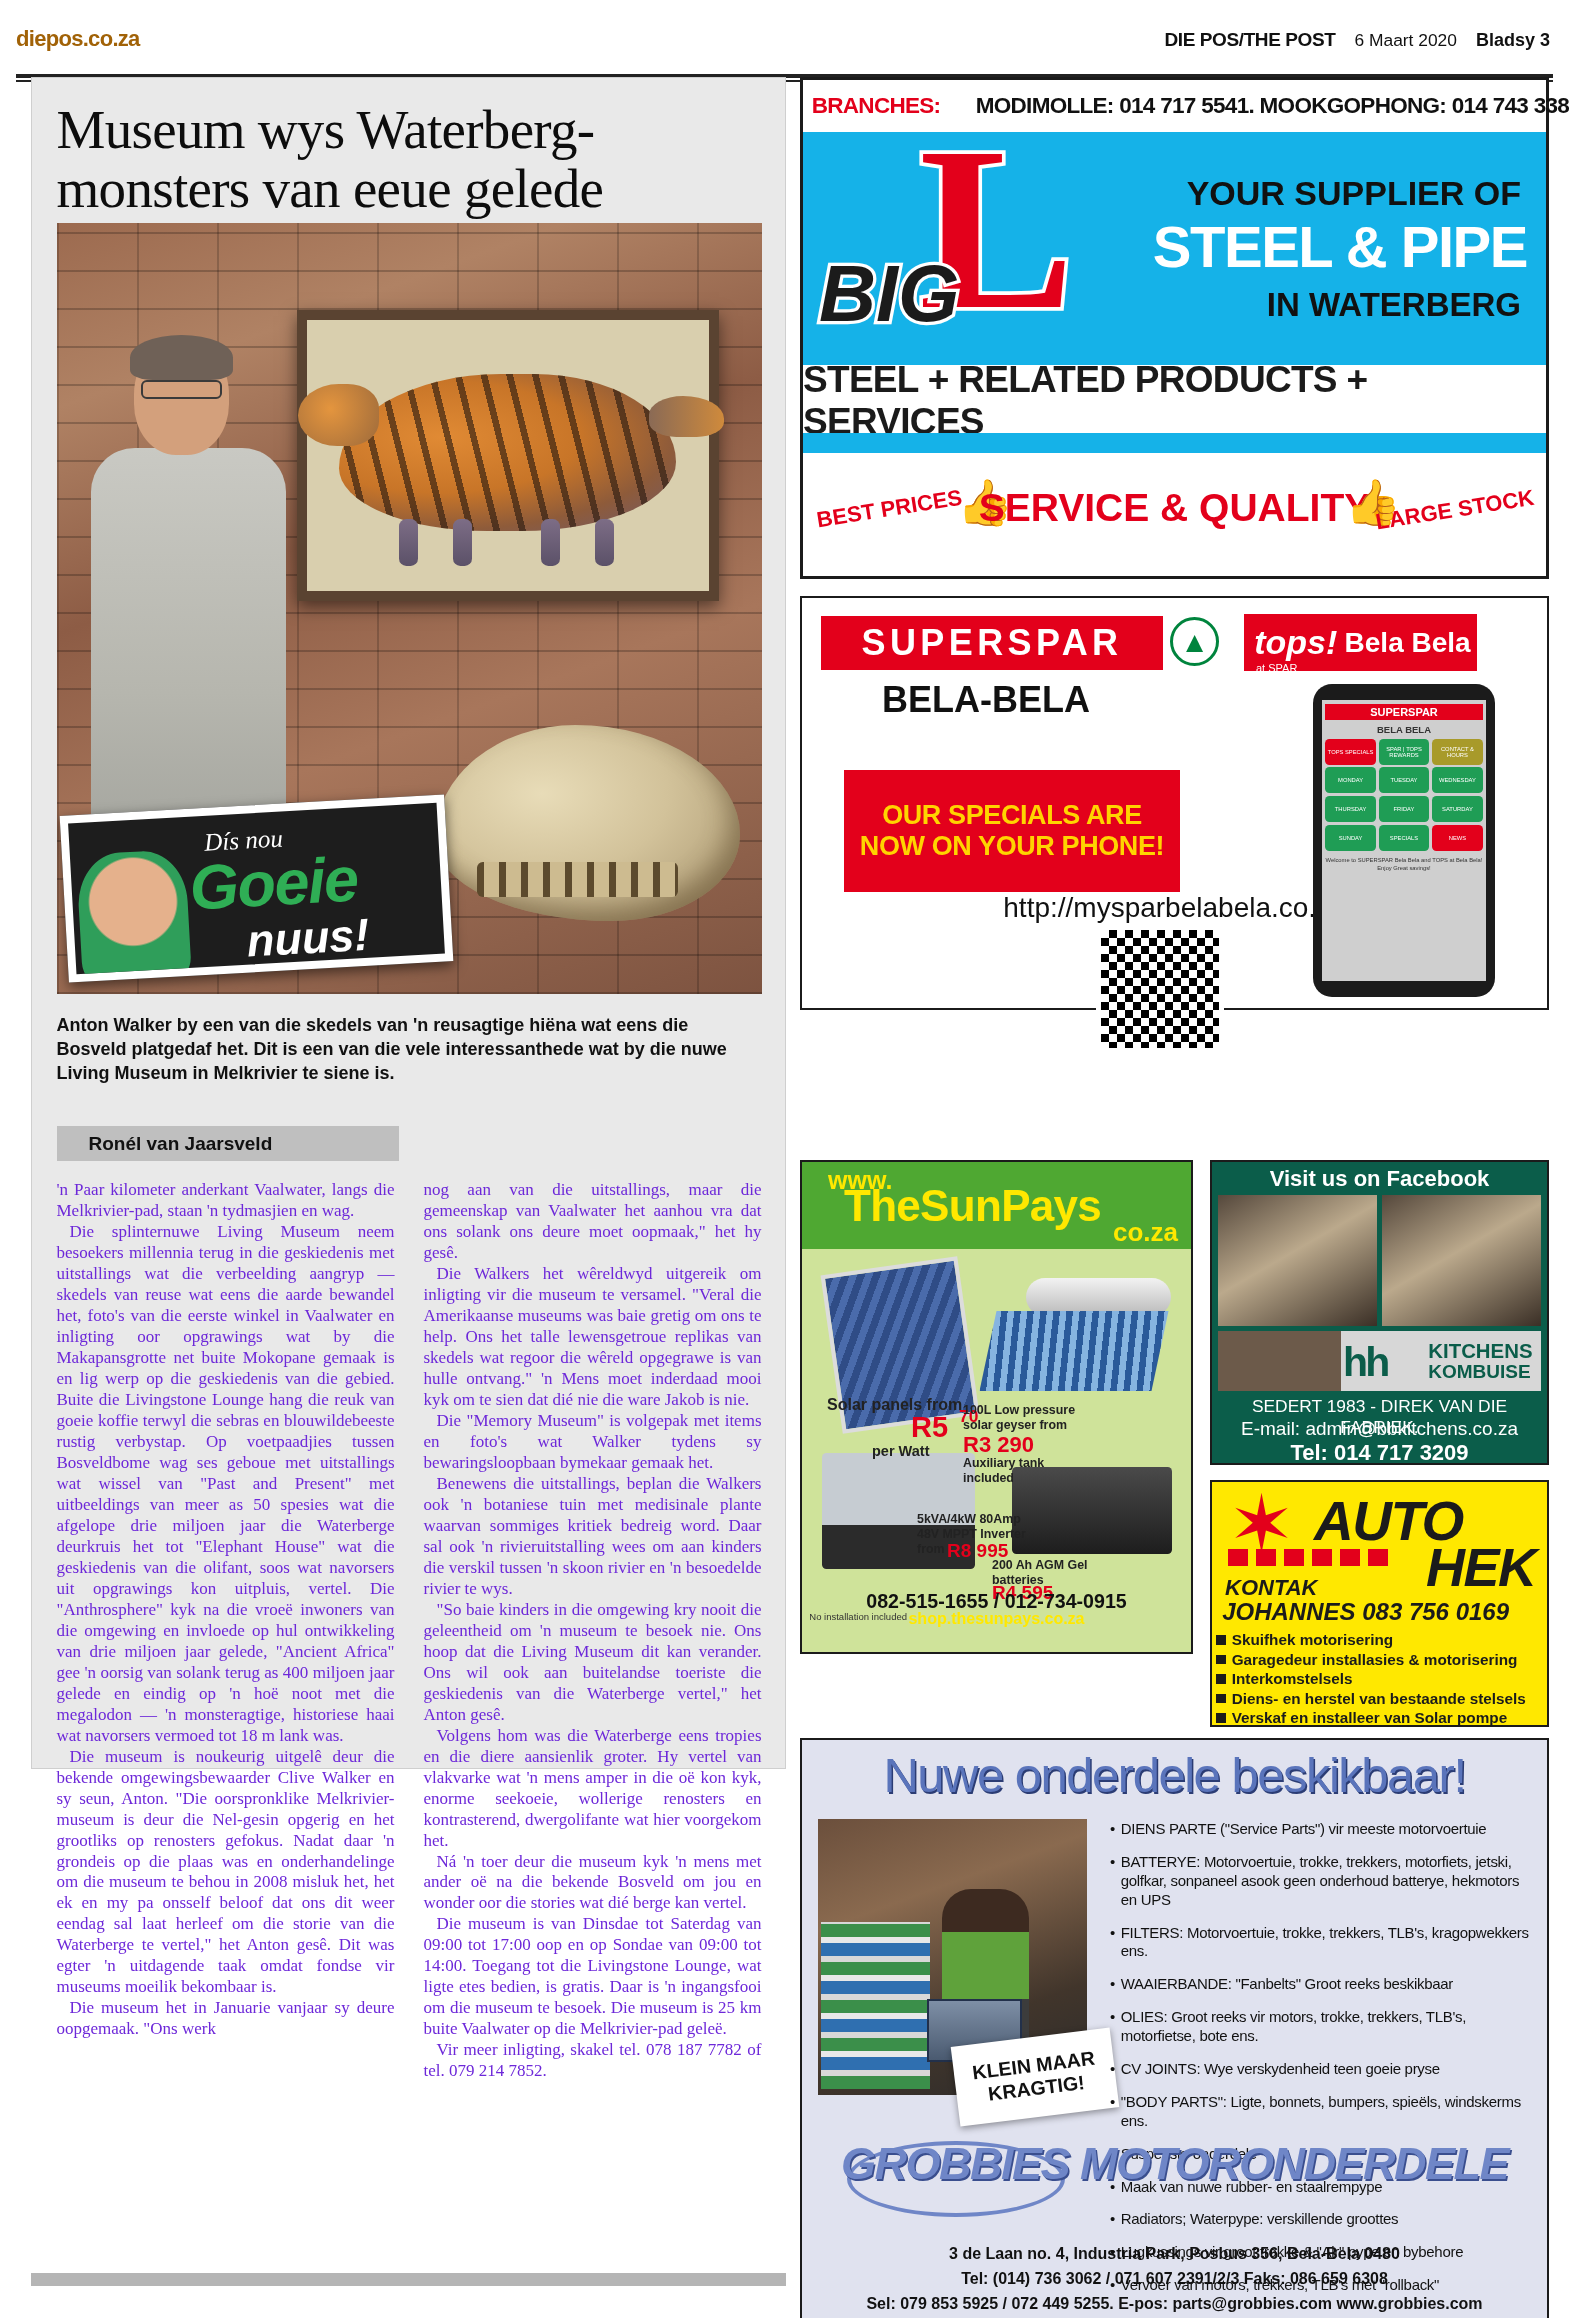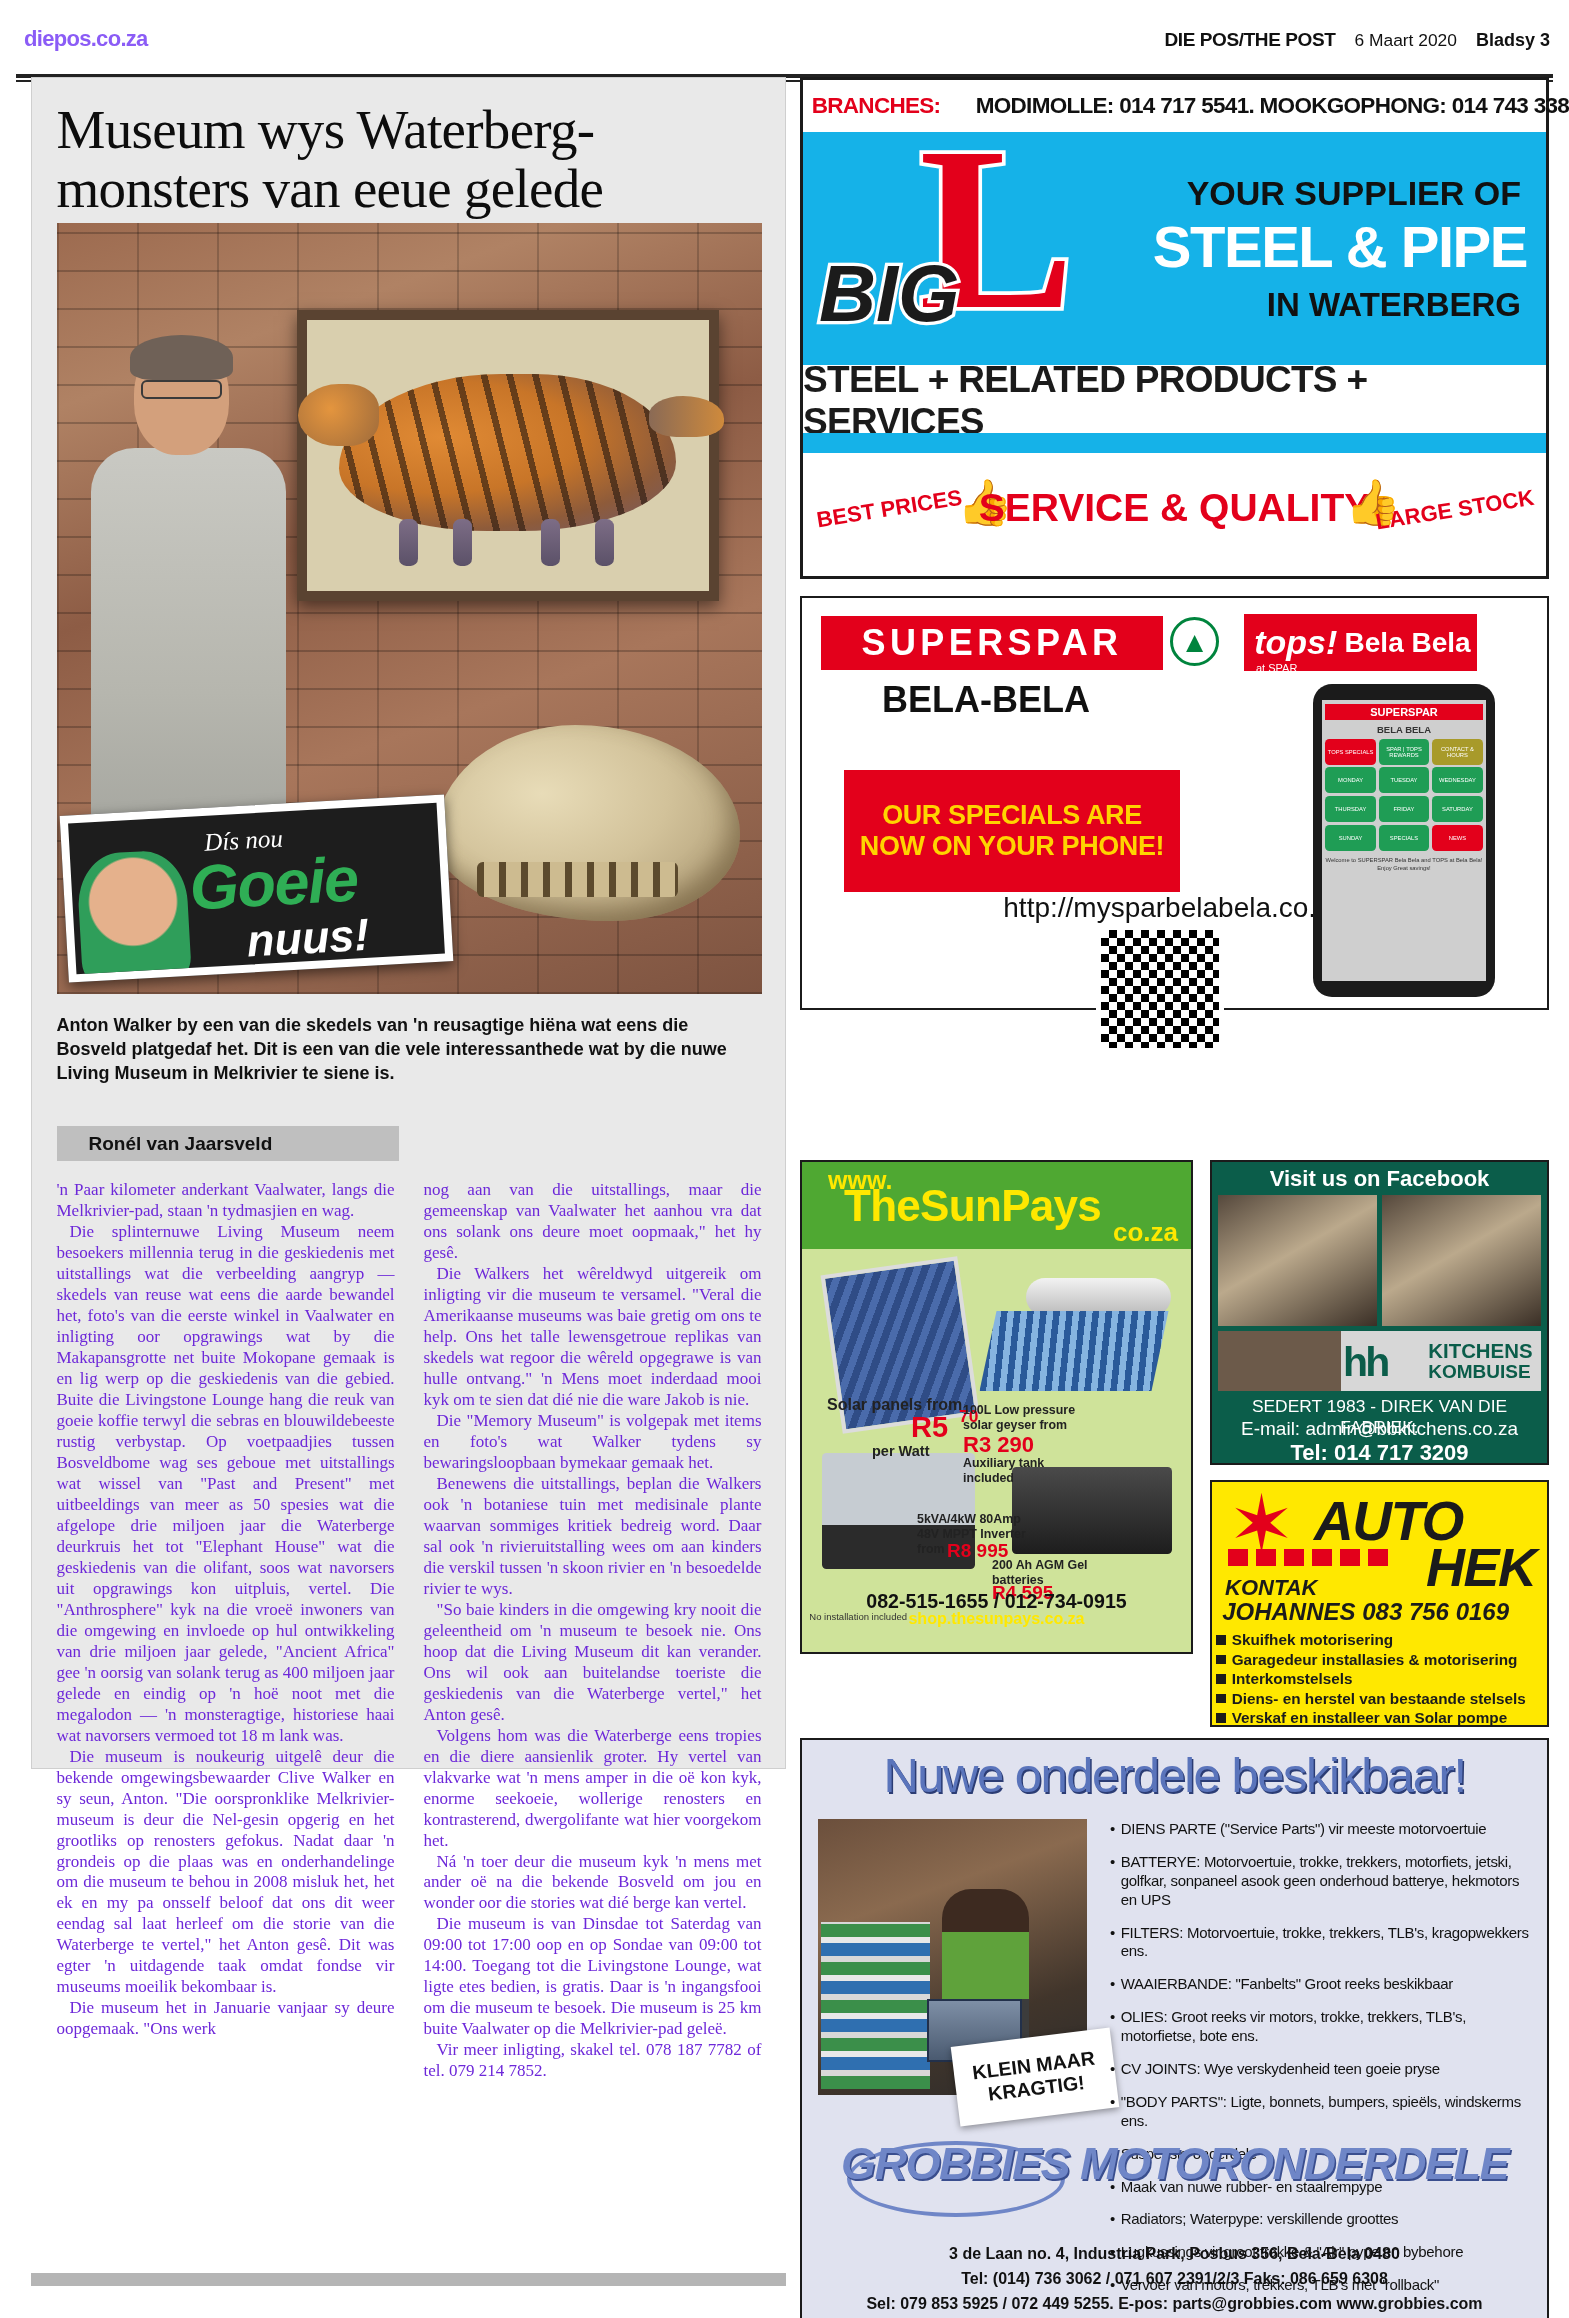--- a/index.html
+++ b/index.html
@@ -1,22 +1,22 @@
 <!DOCTYPE html>
 <html style="font-size:11.6px"><head>
 <meta charset="utf-8">
 <style>
   * { box-sizing: border-box; margin: 0; padding: 0; }
   html, body { width: 1569px; height: 2319px; background: #ffffff; }
   body { font-family: "Liberation Sans", sans-serif; position: relative; overflow: hidden; }
 
   
   .masthead { position: absolute; left: 0; top: 16px; width: 1569px; height: 45px; }
-  .mh-site { position: absolute; left: 16px; top: 10.2px; color: #8b5cf6; font-weight: bold;
-             font-size: 22px; letter-spacing: -0.7px; font-family: "Liberation Sans", sans-serif; margin-left: 8px; }
+  .mh-site { position: absolute; left: 16px; top: 10.2px; color: #a16207; font-weight: bold;
+             font-size: 22px; letter-spacing: -0.7px; font-family: "Liberation Sans", sans-serif; }
   .mh-center { position: absolute; left: 0; right: 0; top: 7.3px; text-align: center;
                color: #9a9a9a; font-size: 28px; font-weight: bold; letter-spacing: 0.7px; }
   .mh-right { position: absolute; right: 19px; top: 13px; display: flex; align-items: baseline; gap: 19px; }
   .mh-pub { font-size: 19px; font-weight: bold; color: #111; letter-spacing: -0.4px; }
   .mh-date { font-size: 17.4px; color: #111; }
   .mh-page { font-size: 18px; font-weight: bold; color: #111; }
   .mh-rule { position: absolute; left: 16px; right: 16px; top: 58px; height: 3.6px; background: #222; }
   .mh-rule2 { position: absolute; left: 16px; right: 16px; top: 64px; height: 1.5px; background: #222; }
 
   

